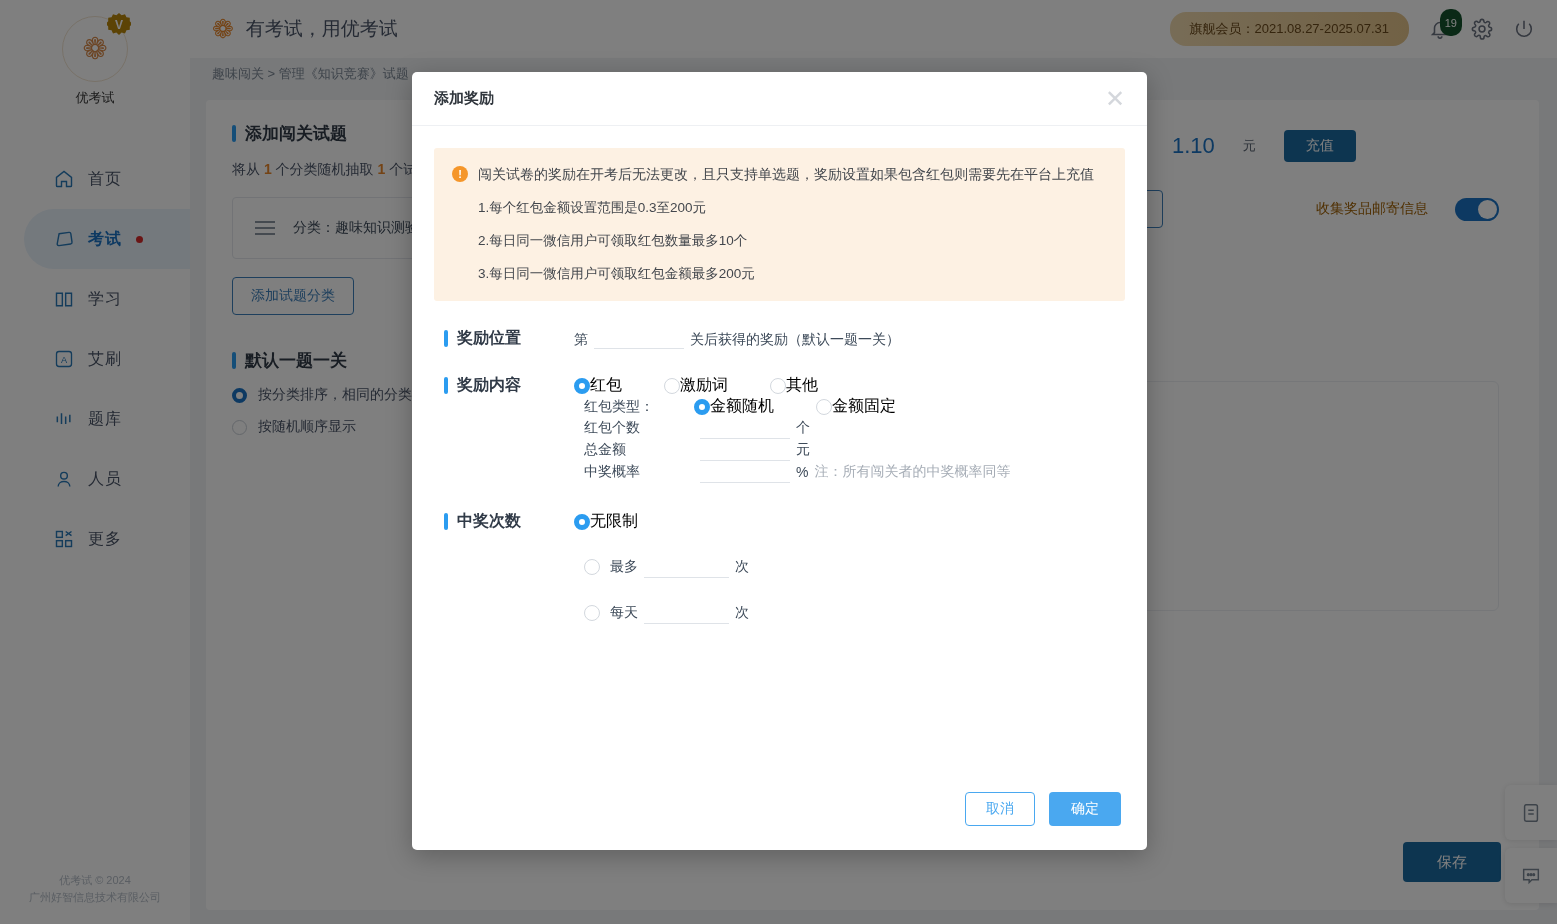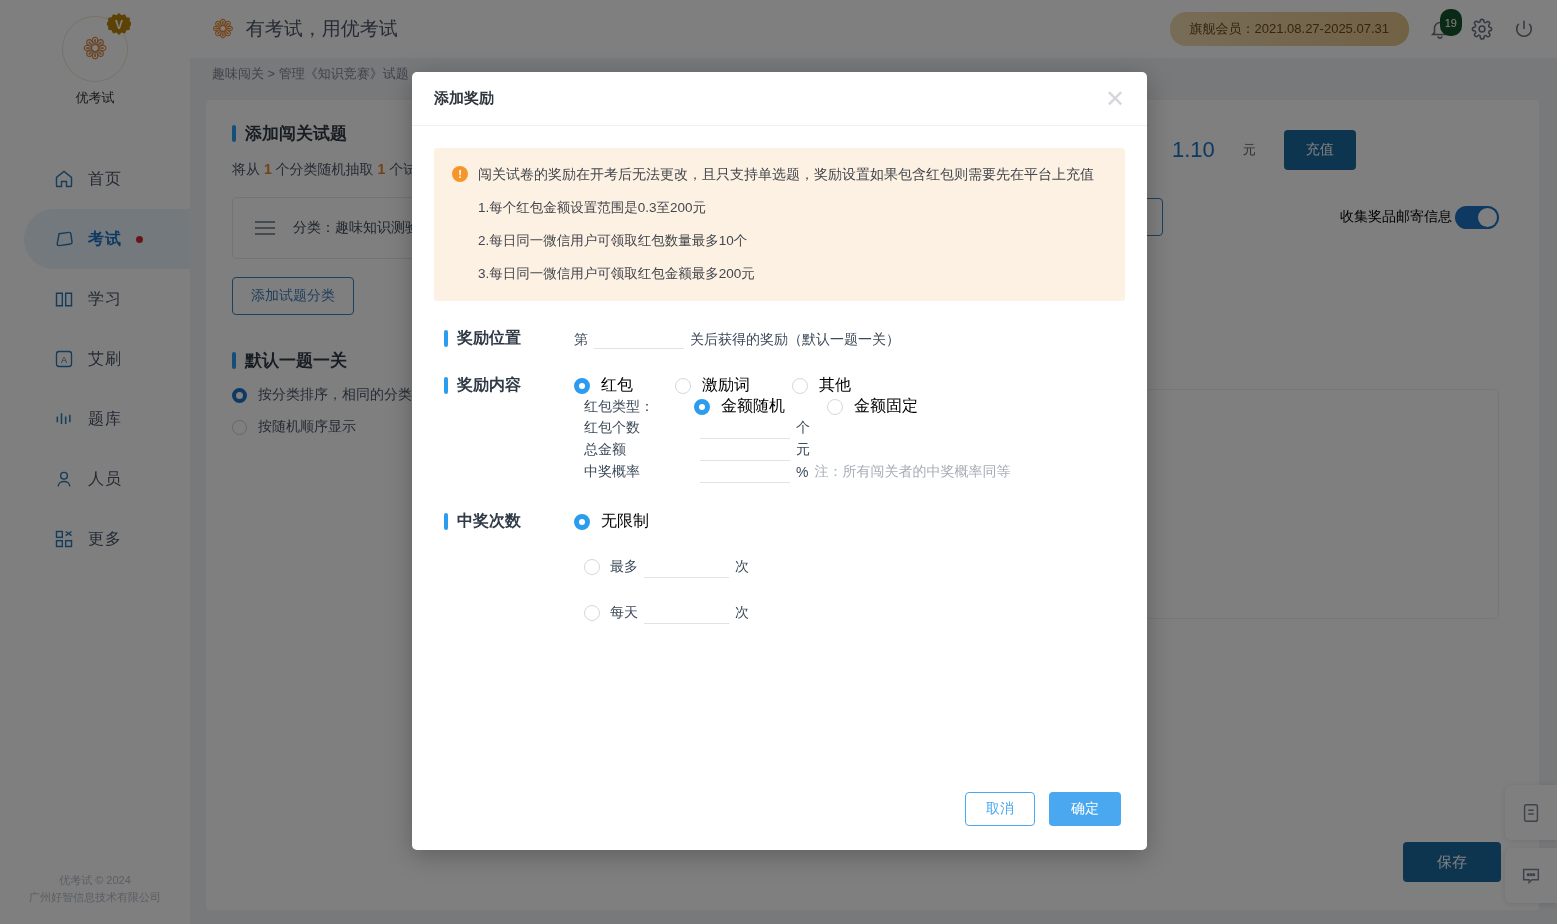--- a/index.html
+++ b/index.html
@@ -100,24 +100,24 @@
   .rd { width: 15px; height: 15px; border-radius: 50%; border: 1px solid #c8ced6; background: #fff; flex: none; }
   .rd.on { border: 4px solid #1a73c4; background: #fff; }
 
   .right-col { position: absolute; right: 40px; top: 30px; width: 430px; }
   .bal-row { display: flex; align-items: center; gap: 28px; }
   .bal-label { font-size: 15px; color: #303a47; }
   .bal-amt { font-size: 22px; color: #1a73c4; }
   .bal-unit { font-size: 13px; color: #5b6573; }
   .btn-solid {
     background: #1a6aa0; color: #fff; border: none; border-radius: 4px;
-    height: 40px; padding: 0 22px; font-size: 14px; cursor: pointer;
+    height: 32px; padding: 0 22px; font-size: 14px; cursor: pointer;
   }
   .row2 { margin-top: 28px; display: flex; align-items: center; justify-content: space-between; }
-  .toggle-wrap { display: flex; align-items: center; gap: 3px; font-size: 14px; color: #000000; }
+  .toggle-wrap { display: flex; align-items: center; gap: 27px; font-size: 14px; color: #a16207; }
   .toggle { width: 44px; height: 23px; border-radius: 12px; background: #1a73c4; position: relative; cursor: pointer; }
   .toggle .knob { position: absolute; right: 2px; top: 2px; width: 19px; height: 19px; border-radius: 50%; background: #fff; }
   .stats-title { margin-top: 120px; font-size: 15px; font-weight: bold; color: #303a47; }
   .stats-box {
     margin-top: 14px; border: 1px solid #eceff3; border-radius: 6px;
     height: 230px; padding: 20px; font-size: 14px; color: #3d4a59;
   }
   .save-btn {
     position: absolute; right: 38px; bottom: 28px;
     background: #1a6aa0; color: #fff; border: none; border-radius: 4px;
@@ -166,21 +166,21 @@
   .flabel-main { width: 140px; display: flex; align-items: center; gap: 9px; font-size: 16px; font-weight: bold; color: #303a47; padding-left: 10px; }
   .flabel-sub { width: 110px; font-size: 14px; color: #3d4a59; }
   .ftext { font-size: 14px; color: #3d4a59; }
   .ftext.muted { color: #a6adb6; }
   .uline {
     display: inline-block; border: none; border-bottom: 1px solid #dfe3e8;
     width: 90px; height: 22px; margin: 0 6px; background: transparent;
     font-size: 14px; color: #3d4a59; outline: none;
   }
   .uline.w85 { width: 85px; }
-  .radio-opt { display: inline-flex; align-items: center; gap: 11px; margin-right: 42px; cursor: pointer; }
+  .radio-opt { display: inline-flex; align-items: center; gap: 0; margin-right: 42px; cursor: pointer; }
   .radio-opt .rd2 { width: 16px; height: 16px; border-radius: 50%; border: 1px solid #d3d8de; background: #fff; flex: none; }
   .radio-opt .rd2.on { border: 5px solid #2b9cf0; }
   .sub-field { display: flex; align-items: center; padding-left: 150px; }
   .vstack-opt { display: flex; align-items: center; margin-top: 24px; padding-left: 150px; }
 
   .modal-foot {
     flex: none; height: 82px; display: flex; align-items: center; justify-content: flex-end;
     gap: 14px; padding: 0 26px;
   }
   .btn-cancel {

